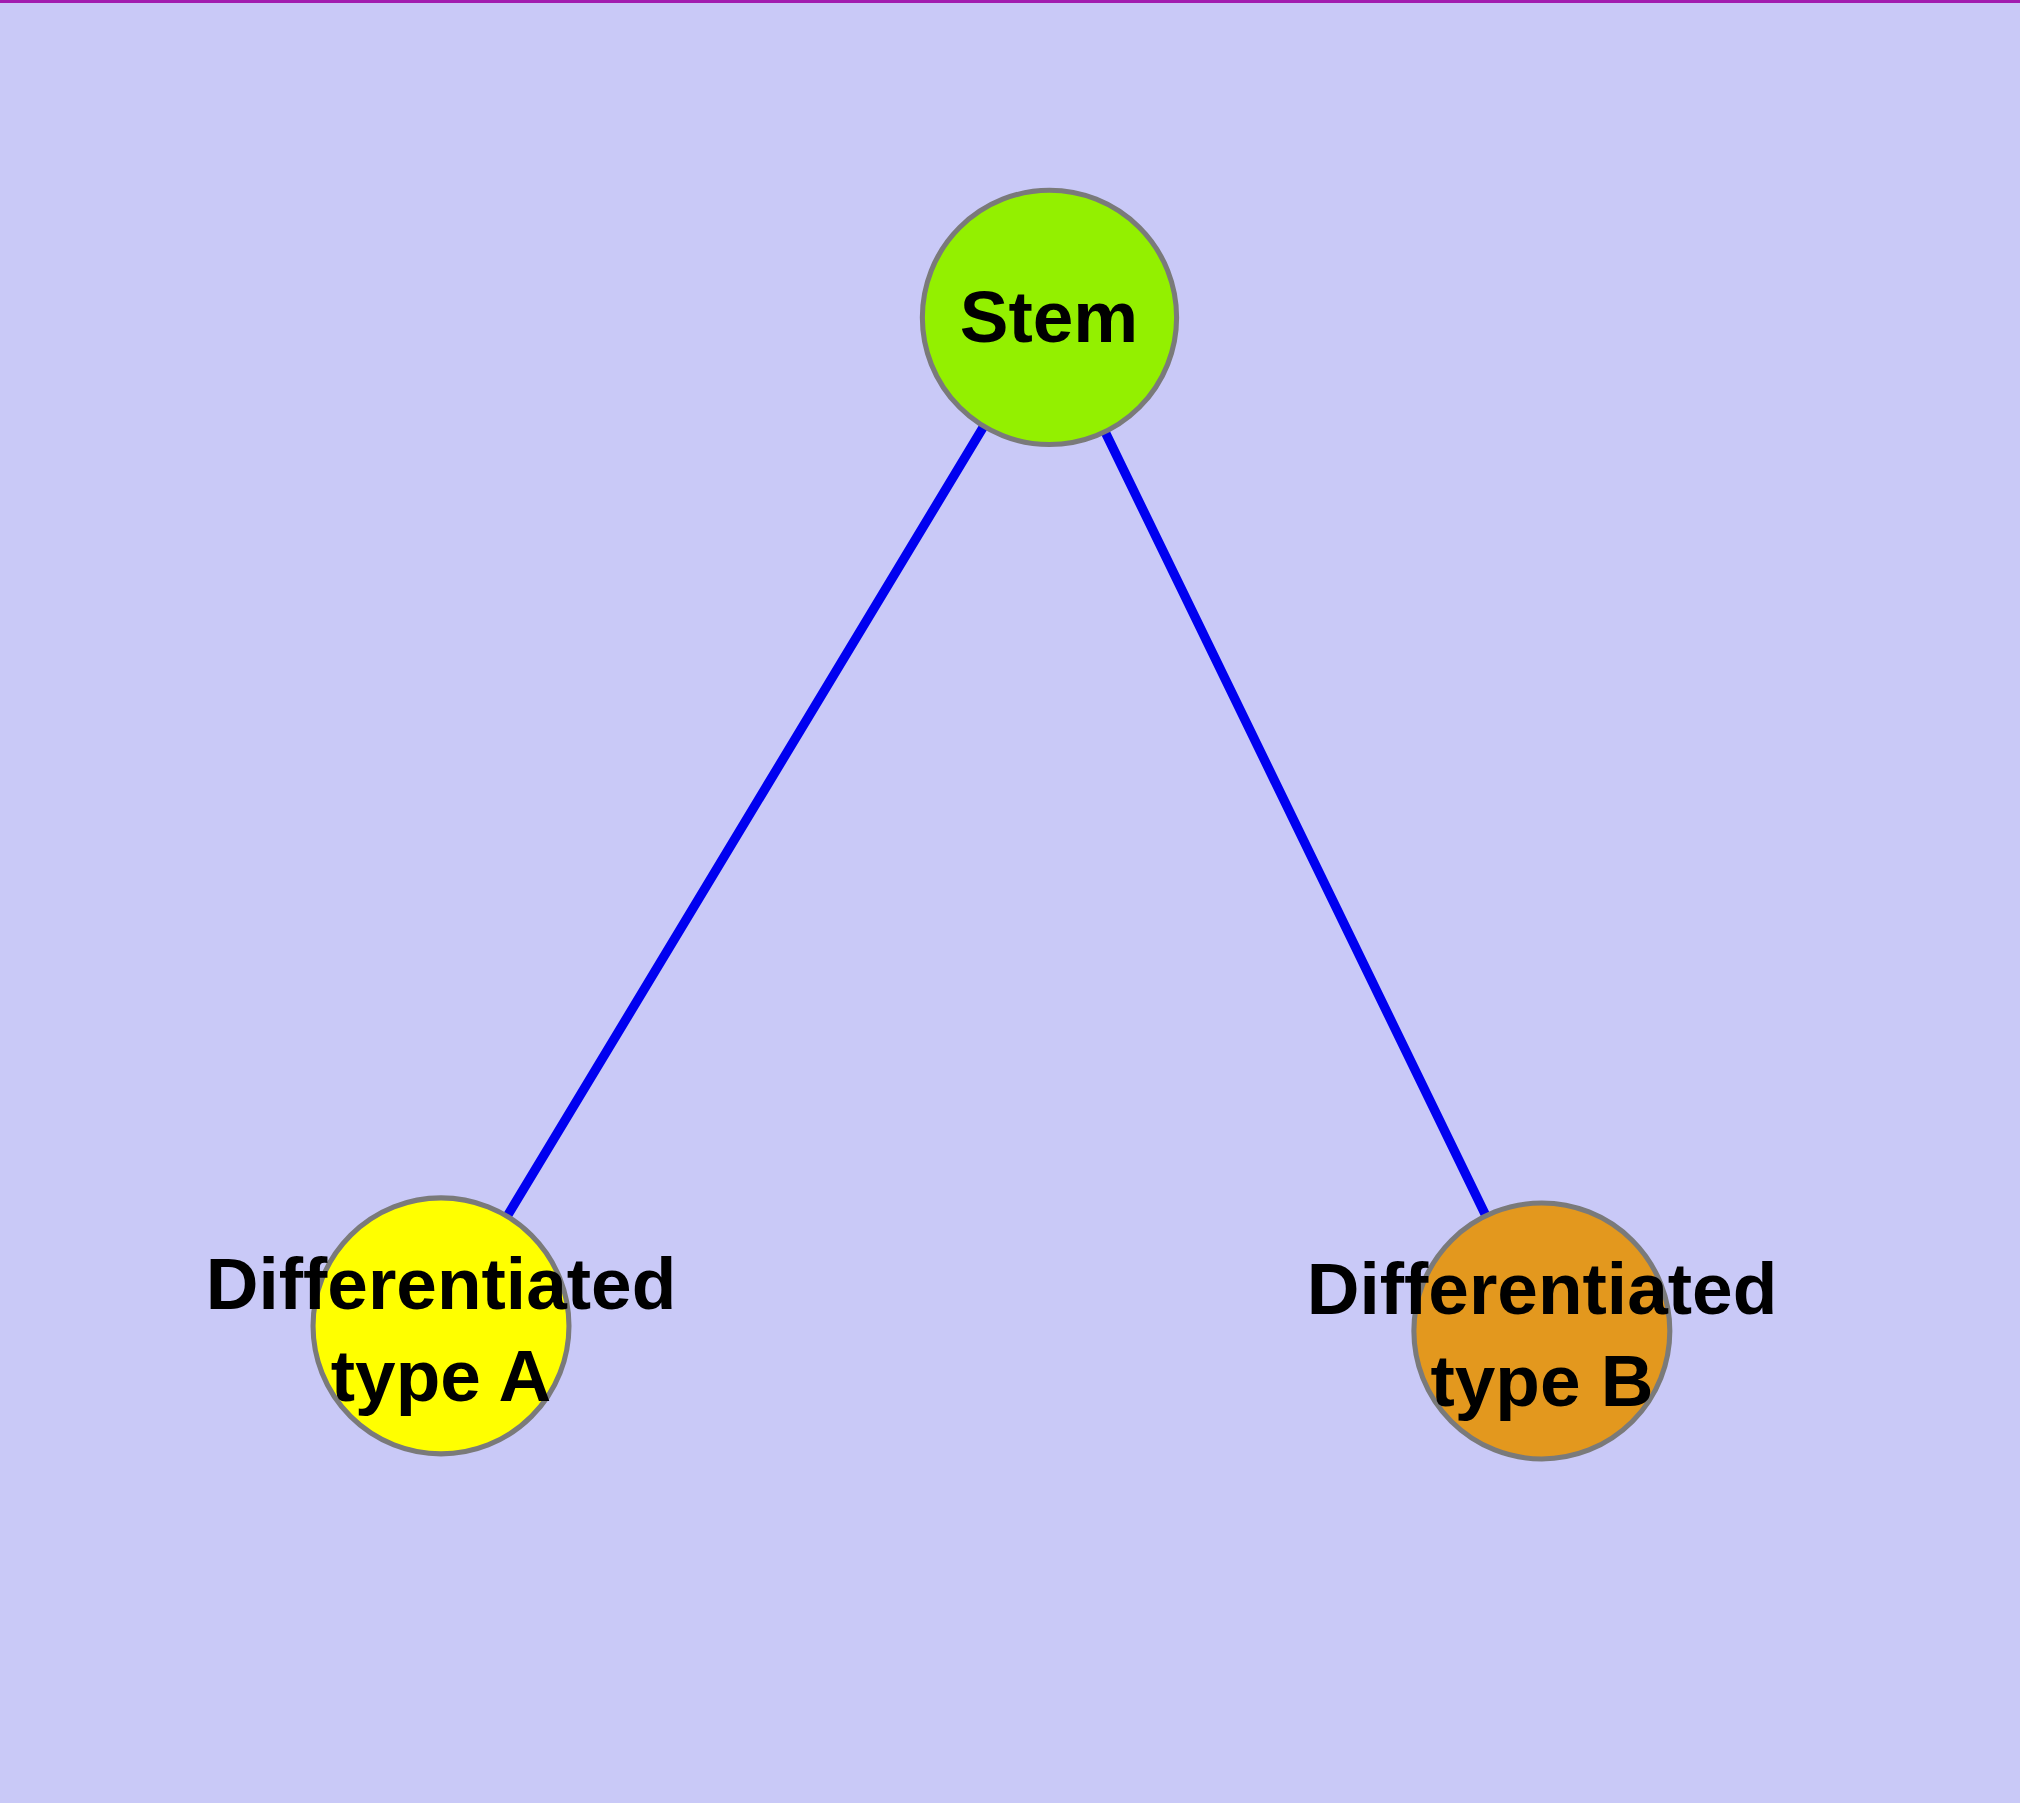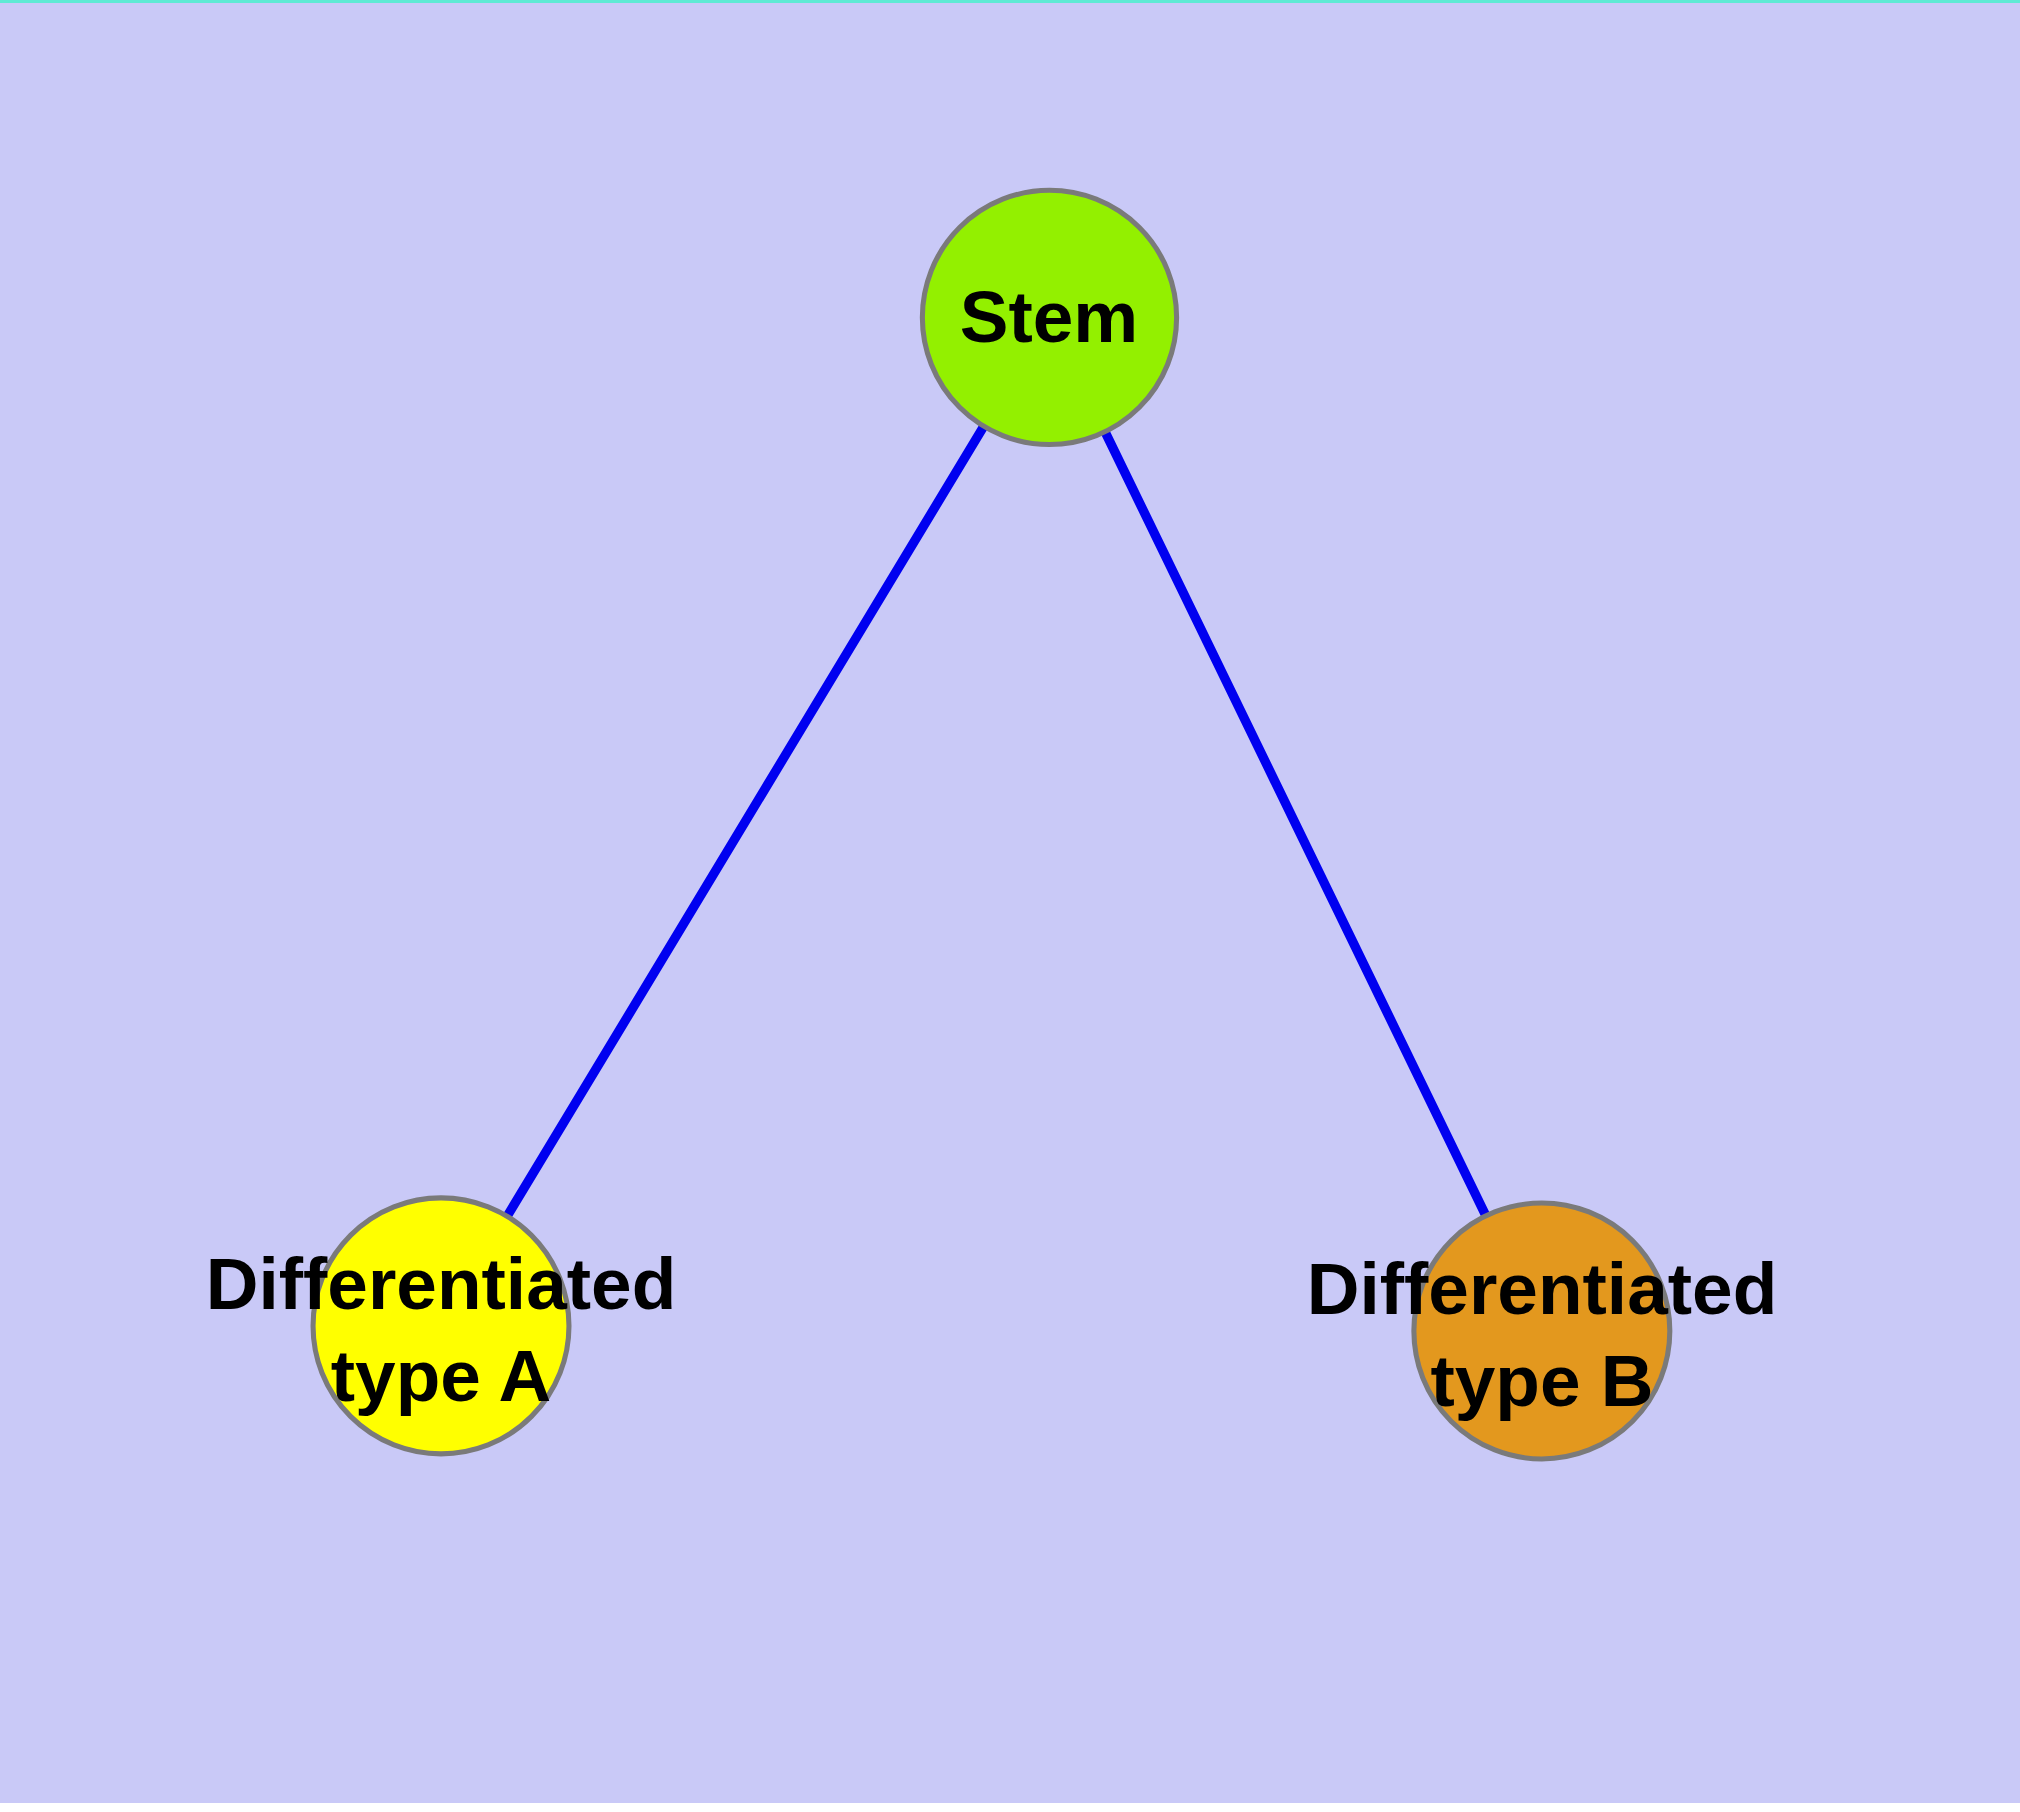--- a/index.html
+++ b/index.html
@@ -8,21 +8,21 @@
     background: #ffffff;
     width: 2021px;
     height: 1812px;
     overflow: hidden;
     font-family: "Liberation Sans", sans-serif;
   }
   .stage {
     position: relative;
     width: 2021px;
     height: 1552px;
-    background: #5eead4;
+    background: #a21caf;
   }
   .canvas {
     position: absolute;
     left: 0;
     top: 3.4px;
     width: 2021px;
     height: 1800px;
     background: #c9c9f7;
   }
   svg.graph {

